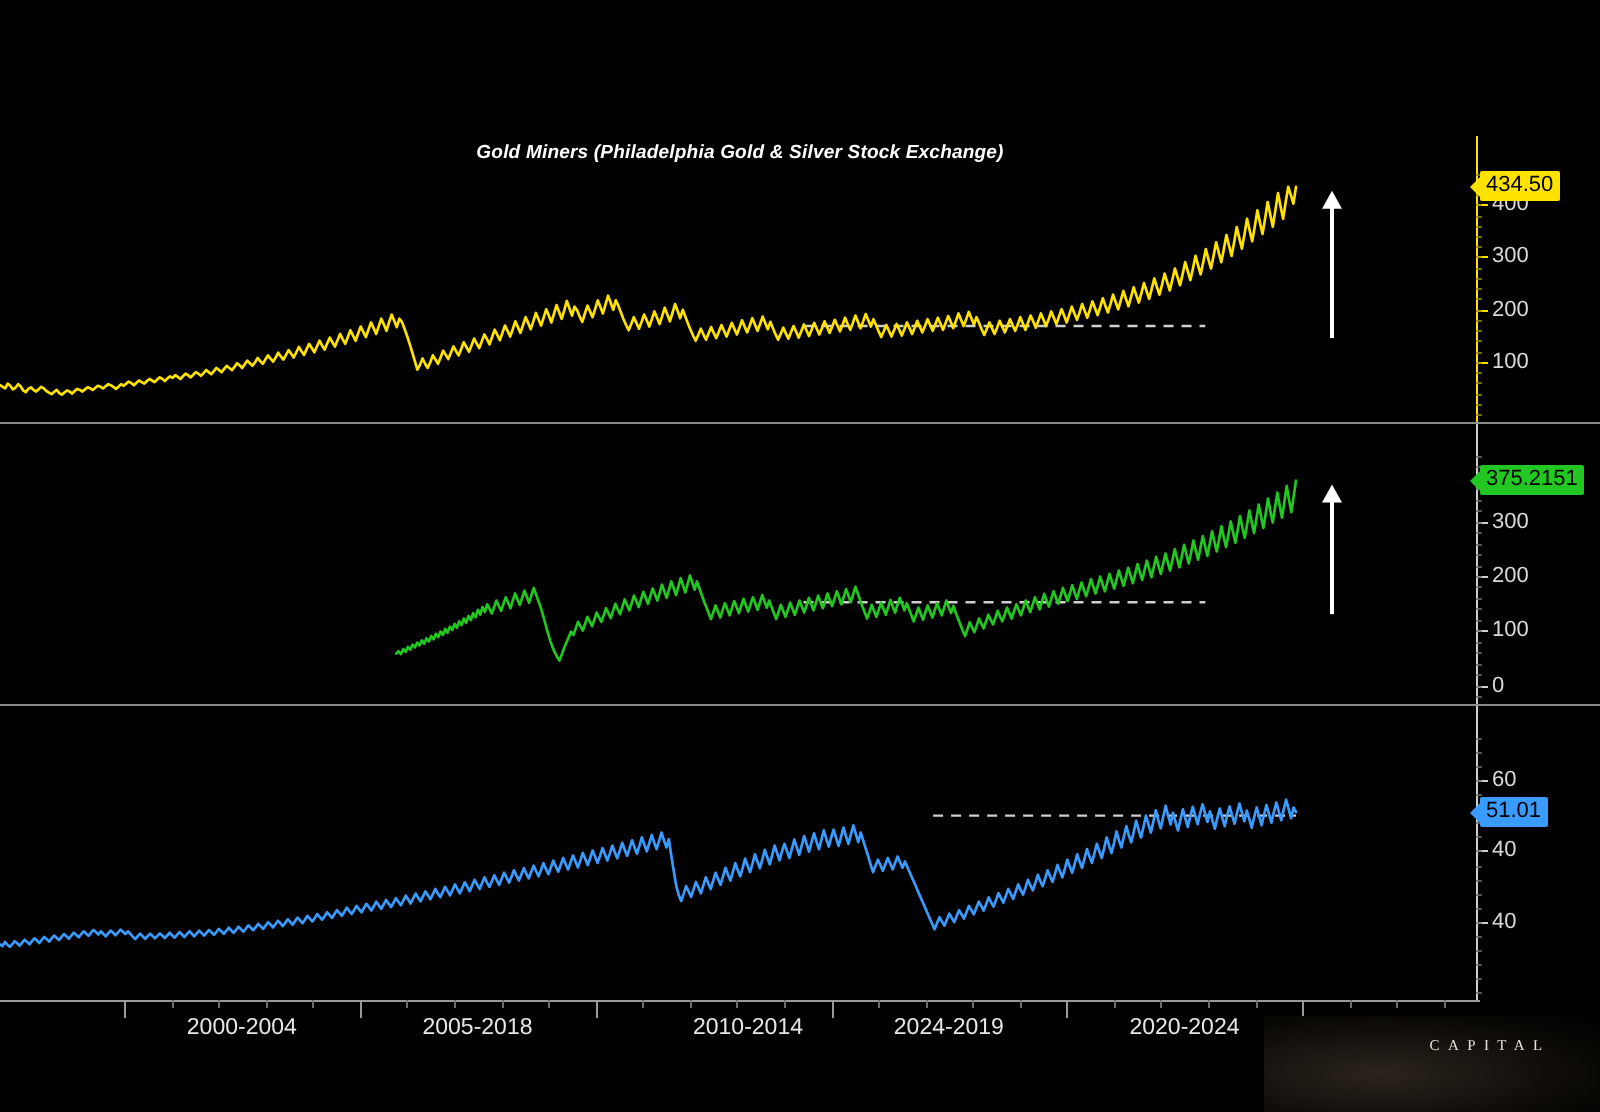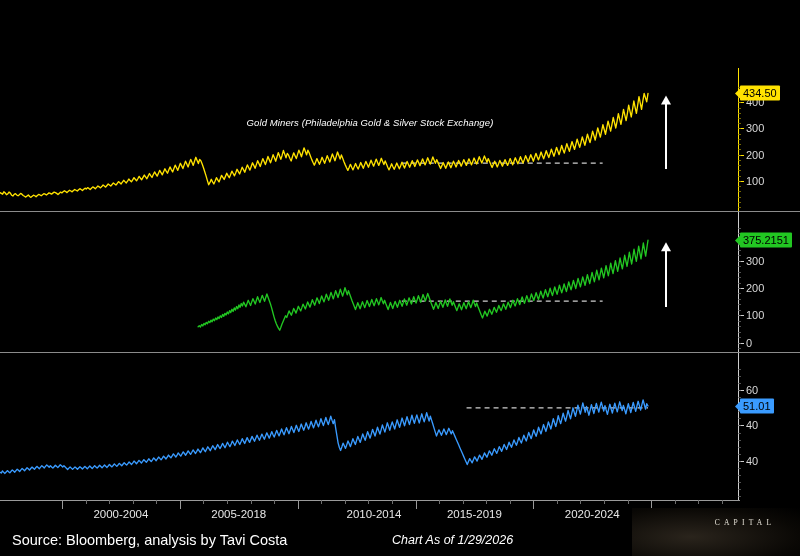--- a/index.html
+++ b/index.html
@@ -15,22 +15,22 @@
     font-family:"Liberation Sans", sans-serif;
   }
 
   
   .chart-area{position:absolute;left:0;top:68px;width:800px;height:432px;}
   .panel{position:absolute;left:0;width:800px;}
   .panel .plot{position:absolute;left:0;top:0;width:740px;height:100%;overflow:hidden;}
   .panel svg{display:block;}
   .panel-title{
     position:absolute;top:3px;width:740px;text-align:center;
-    font-size:9.5px;font-weight:normal;font-style:italic;color:#ffffff;
-    letter-spacing:0.1px;z-index:5;margin-top:46px;
+    font-size:9.5px;font-weight:bold;font-style:italic;color:#ffffff;
+    letter-spacing:0.1px;z-index:5;
   }
   .sep{position:absolute;left:0;width:800px;height:1px;background:#8b8b8b;}
 
   
   .axis{position:absolute;left:738px;width:62px;height:100%;}
   .axis .spine{position:absolute;left:0;top:0;width:1px;height:100%;}
   .tick{position:absolute;left:0;width:6px;height:1px;}
   .tick-lbl{position:absolute;left:8px;font-size:11px;color:#d8d8d8;
             transform:translateY(-50%);white-space:nowrap;}
   .minor{position:absolute;left:0;width:3px;height:1px;opacity:.75;}
@@ -254,28 +254,24 @@
       <div class="xtick small" style="left:556.904458598726px"></div>
       <div class="xtick small" style="left:580.4713375796177px"></div>
       <div class="xtick small" style="left:604.0382165605095px"></div>
       <div class="xtick small" style="left:627.6050955414012px"></div>
       <div class="xtick small" style="left:674.7388535031847px"></div>
       <div class="xtick small" style="left:698.3057324840764px"></div>
       <div class="xtick small" style="left:721.8726114649681px"></div>
       <div class="xlabel" style="left:120.91719745222929px">2000-2004</div>
       <div class="xlabel" style="left:238.75159235668787px">2005-2018</div>
       <div class="xlabel" style="left:374px">2010-2014</div>
-      <div class="xlabel" style="left:474.4203821656051px">2015-2019</div>
+      <div class="xlabel" style="left:474.4203821656051px">2024-2019</div>
       <div class="xlabel" style="left:592.2547770700636px">2020-2024</div>
     </div>
 
-  <div class="footer">
-    <div class="src">Source: Bloomberg, analysis by Tavi Costa</div>
-    <div class="asof">Chart As of 1/29/2026</div>
-  </div>
 
   <div class="logo">
     <svg class="logo-mark" viewBox="0 0 52 38">
       <defs>
         <linearGradient id="gold" x1="0" y1="1" x2="0" y2="0">
           <stop offset="0%" stop-color="#6b5119"></stop>
           <stop offset="55%" stop-color="#c9a33c"></stop>
           <stop offset="100%" stop-color="#f3e2a6"></stop>
         </linearGradient>
       </defs>

